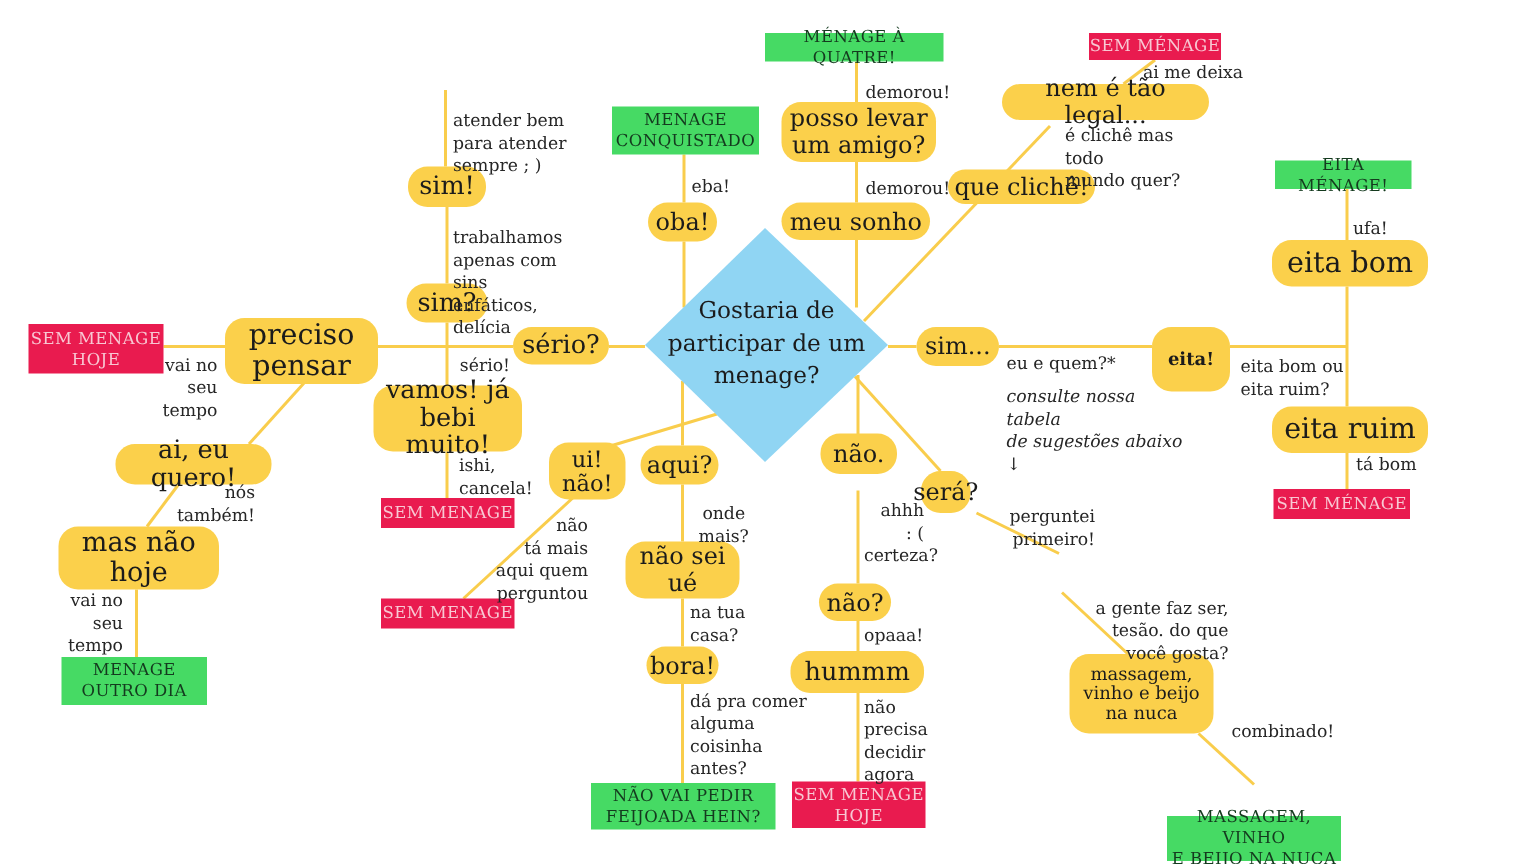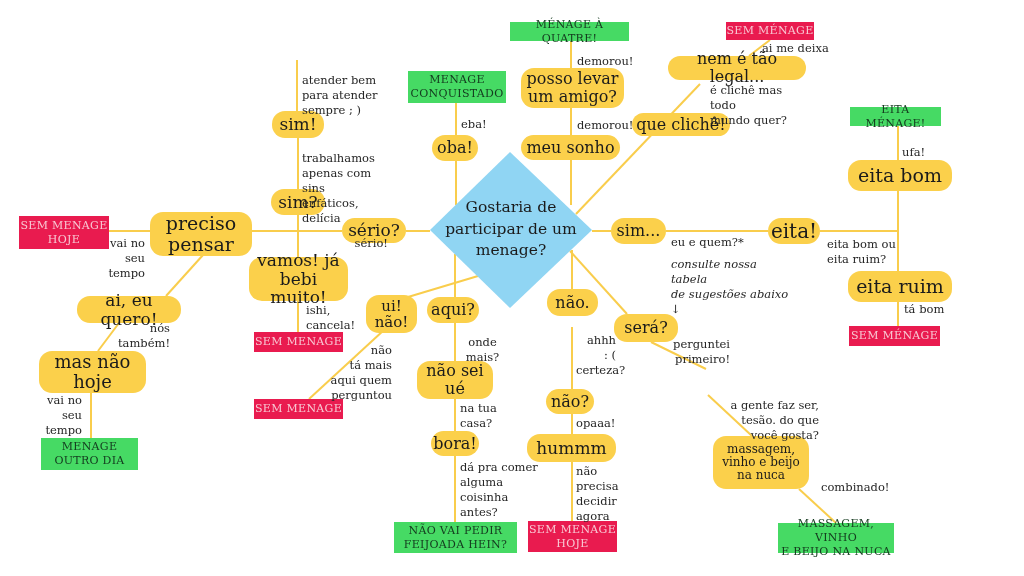--- a/index.html
+++ b/index.html
@@ -115,54 +115,54 @@
 ué</div>
     <div class="node" style="left: 431px; top: 431px; width: 48px; height: 25px; font-size: 16px;">bora!</div>
     <div class="node" style="left: 432px; top: 135px; width: 46px; height: 26px; font-size: 16px;">oba!</div>
     <div class="node" style="left: 521px; top: 68px; width: 103px; height: 40px; font-size: 16px;">posso levar
 um amigo?</div>
     <div class="node" style="left: 521px; top: 135px; width: 99px; height: 25px; font-size: 16px;">meu sonho</div>
     <div class="node" style="left: 547px; top: 289px; width: 51px; height: 27px; font-size: 16px;">não.</div>
     <div class="node" style="left: 546px; top: 389px; width: 48px; height: 25px; font-size: 16px;">não?</div>
     <div class="node" style="left: 527px; top: 434px; width: 89px; height: 28px; font-size: 17px;">hummm</div>
     <div class="node" style="left: 611px; top: 218px; width: 55px; height: 26px; font-size: 16px;">sim...</div>
-    <div class="node" style="left: 614px; top: 314px; width: 64px; height: 28px; font-size: 16px;">será?</div>
+    <div class="node" style="left: 614px; top: 314px; width: 33px; height: 28px; font-size: 16px;">será?</div>
     <div class="node" style="left: 713px; top: 436px; width: 96px; height: 53px; font-size: 12px;">massagem,
 vinho e beijo
 na nuca</div>
-    <div class="node" style="left: 768px; top: 218px; width: 52px; height: 26px; font-size: 20px;">eita!</div>
+    <div class="node" style="left: 768px; top: 218px; width: 52px; height: 43px; font-size: 12px; font-weight: bold;">eita!</div>
     <div class="node" style="left: 848px; top: 160px; width: 104px; height: 31px; font-size: 19px;">eita bom</div>
     <div class="node" style="left: 848px; top: 271px; width: 104px; height: 31px; font-size: 19px;">eita ruim</div>
     <div class="node" style="left: 668px; top: 56px; width: 138px; height: 24px; font-size: 16px;">nem é tão legal...</div>
     <div class="node" style="left: 632px; top: 113px; width: 98px; height: 23px; font-size: 16px;">que clichê!</div>
     <div class="endpoint green" style="left: 408px; top: 71px; width: 98px; height: 32px;">MENAGE
 CONQUISTADO</div>
     <div class="endpoint green" style="left: 510px; top: 22px; width: 119px; height: 19px;">MÉNAGE À QUATRE!</div>
     <div class="endpoint green" style="left: 850px; top: 107px; width: 91px; height: 19px;">EITA MÉNAGE!</div>
     <div class="endpoint green" style="left: 41px; top: 438px; width: 97px; height: 32px;">MENAGE
 OUTRO DIA</div>
     <div class="endpoint green" style="left: 394px; top: 522px; width: 123px; height: 31px;">NÃO VAI PEDIR
 FEIJOADA HEIN?</div>
-    <div class="endpoint green" style="left: 778px; top: 523px; width: 116px; height: 30px;">MASSAGEM, VINHO
+    <div class="endpoint green" style="left: 778px; top: 544px; width: 116px; height: 30px;">MASSAGEM, VINHO
 E BEIJO NA NUCA</div>
     <div class="endpoint red" style="left: 19px; top: 216px; width: 90px; height: 33px;">SEM MENAGE
 HOJE</div>
     <div class="endpoint red" style="left: 254px; top: 332px; width: 89px; height: 20px;">SEM MENAGE</div>
     <div class="endpoint red" style="left: 254px; top: 399px; width: 89px; height: 20px;">SEM MENAGE</div>
     <div class="endpoint red" style="left: 726px; top: 22px; width: 88px; height: 18px;">SEM MÉNAGE</div>
     <div class="endpoint red" style="left: 849px; top: 326px; width: 91px; height: 20px;">SEM MÉNAGE</div>
     <div class="endpoint red" style="left: 528px; top: 521px; width: 89px; height: 31px;">SEM MENAGE
 HOJE</div>
     <div class="edge-label" style="left: 302px; top: 73px; width: 85px; text-align: left;">atender bem
 para atender
 sempre ; )</div>
     <div class="edge-label" style="left: 302px; top: 151px; width: 95px; text-align: left;">trabalhamos
 apenas com sins
 enfáticos, delícia</div>
-    <div class="edge-label" style="left: 300px; top: 236px; width: 40px; text-align: right; padding-left: 48px;">sério!</div>
+    <div class="edge-label" style="left: 300px; top: 236px; width: 40px; text-align: right;">sério!</div>
     <div class="edge-label" style="left: 306px; top: 303px; width: 60px; text-align: left;">ishi,
 cancela!</div>
     <div class="edge-label" style="left: 95px; top: 236px; width: 50px; text-align: right;">vai no
 seu
 tempo</div>
     <div class="edge-label" style="left: 108px; top: 321px; width: 62px; text-align: right;">nós
 também!</div>
     <div class="edge-label" style="left: 32px; top: 393px; width: 50px; text-align: right;">vai no
 seu
 tempo</div>

